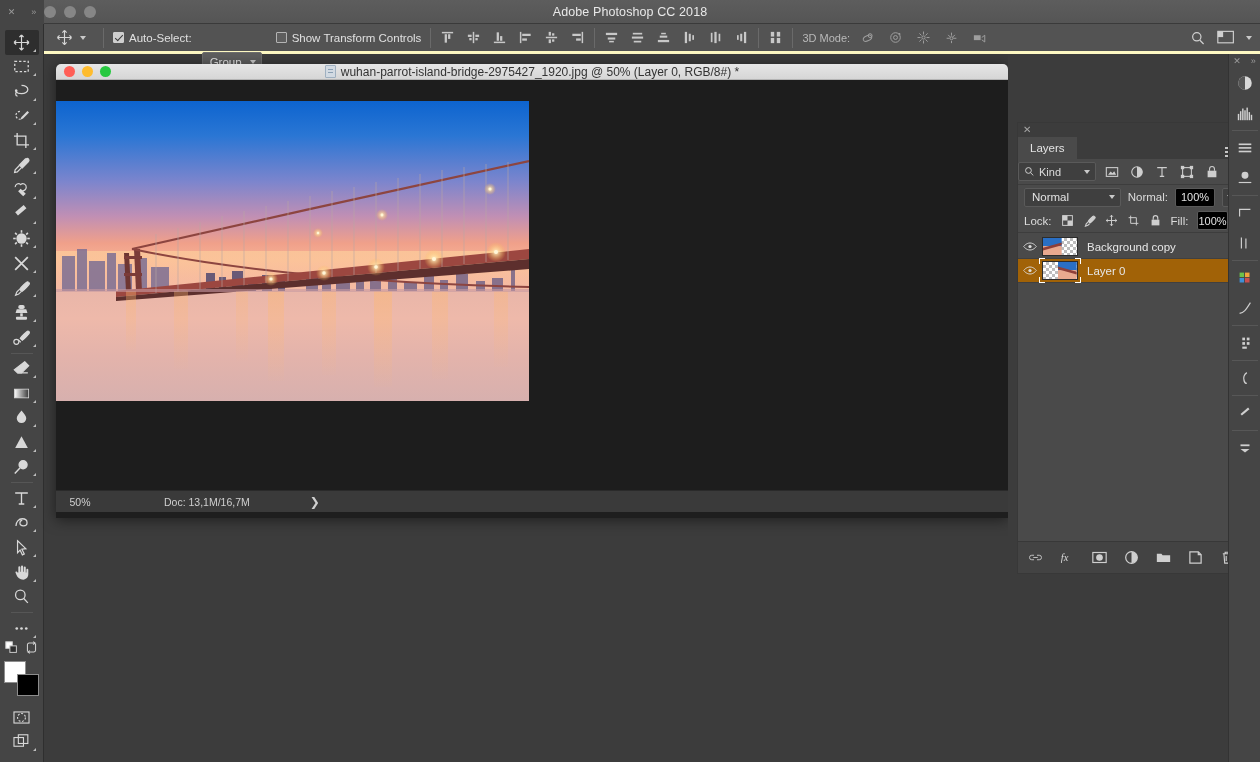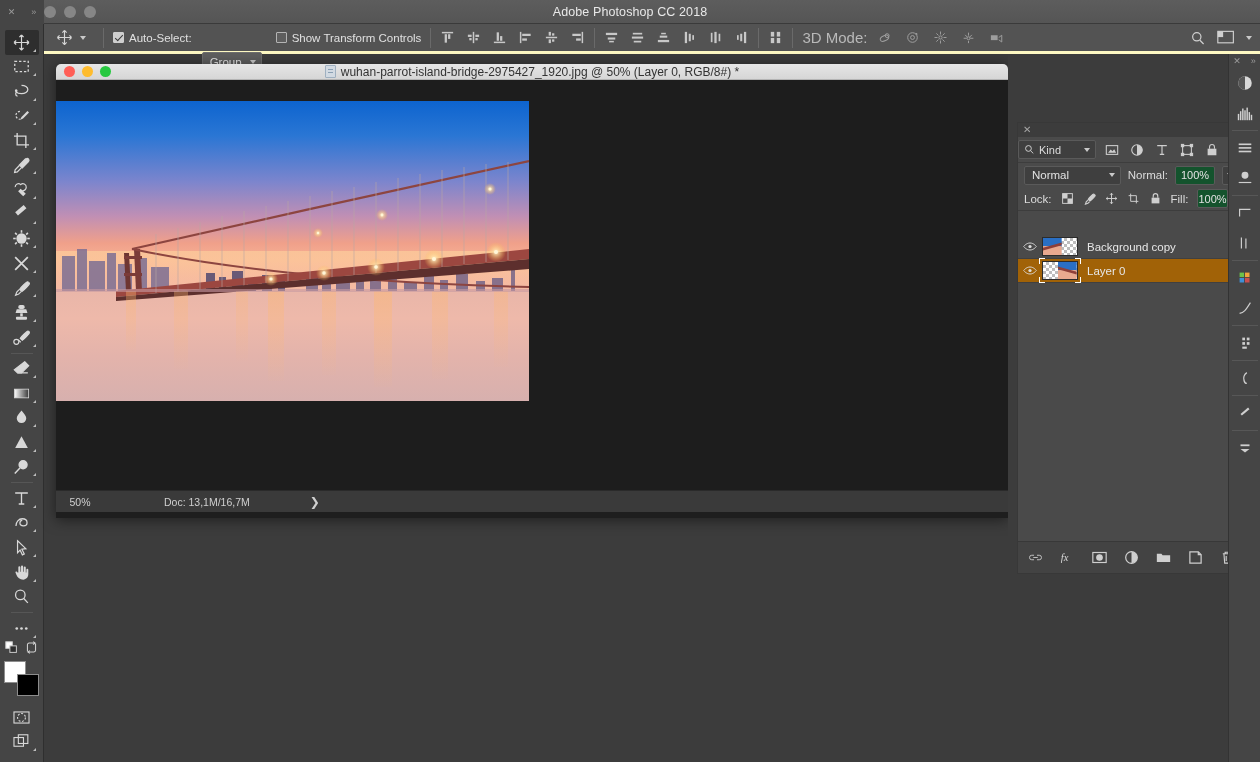--- a/index.html
+++ b/index.html
@@ -47,21 +47,21 @@
   .box.on { background: #cfcfcf; border-color: #cfcfcf; }
   .box.on::after { content: ""; position: absolute; left: 3px; top: 0px; width: 3px; height: 7px; border: solid #3a3a3a; border-width: 0 1.6px 1.6px 0; transform: rotate(43deg); }
   .dropdown {
     display: flex; align-items: center; justify-content: space-between; gap: 8px;
     height: 19px; min-width: 54px; padding: 0 5px 0 7px;
     background: #5f5f5f; border: 1px solid #6e6e6e; border-radius: 2px;
     font-size: 11.5px; color: #e4e4e4; margin-top: 48px;
   }
   .align-grp { display: flex; align-items: center; gap: 11px; }
   .align-grp svg { width: 15px; height: 15px; }
-  .lbl-3d { font-size: 15px; color: #b9b9b9; margin-right: 10px; }
+  .lbl-3d { font-size: 11px; color: #b9b9b9; margin-right: 10px; }
   .ob-right { margin-left: auto; display: flex; align-items: center; gap: 11px; padding-right: 8px; }
 
   
   .toolbar {
     position: absolute; left: 0; top: 24px; width: 44px; height: 738px;
     background: #454545; border-right: 1px solid #2f2f2f;
     display: flex; flex-direction: column; align-items: center; padding-top: 6px;
   }
   .tool {
     width: 34px; height: 26px; display: flex; align-items: center; justify-content: center;
@@ -144,21 +144,21 @@
   .toggle-pill { width: 13px; height: 21px; background:#3f3f3f; border-radius: 7px; border:1px solid #5a5a5a; position: relative; margin-left:2px;}
   .toggle-pill::after{content:"";position:absolute;left:1.5px;top:1.5px;width:9px;height:9px;border-radius:50%;background:#d6d6d6;}
   .bmrow { height: 24px; display: flex; align-items: center; gap: 7px; padding: 0 6px; }
   .blend-select {
     display:flex; align-items:center; justify-content: space-between;
     flex: 1; height: 19px; padding: 0 5px 0 7px; background: #3f3f3f;
     border: 1px solid #5a5a5a; border-radius: 2px; font-size: 11.5px; color: #e2e2e2;
   }
   .small-lbl { font-size: 11.5px; color: #dcdcdc; white-space: nowrap; }
   .numfield {
-    width: 40px; height: 19px; background: #14532d; border: 1px solid #5a5a5a; border-radius: 2px;
+    width: 40px; height: 19px; background: #000000; border: 1px solid #5a5a5a; border-radius: 2px;
     font-size: 11px; color: #e2e2e2; display:flex; align-items:center; justify-content:center;
   }
   .numstep { width: 16px; height: 19px; background: #3f3f3f; border: 1px solid #5a5a5a; border-radius:2px;
     display:flex;align-items:center;justify-content:center; }
   .lockrow { height: 24px; display: flex; align-items: center; gap: 9px; padding: 0 6px; border-bottom: 1px solid #3d3d3d; }
   .lockrow .fbtn svg { width: 13px; height: 13px; }
 
   .layerlist { position: absolute; left: 0; right: 0; top: 112px; bottom: 32px; background: #4a4a4a; }
   .layerrow { height: 24px; display: flex; align-items: center; gap: 0; border-bottom: 1px solid #404040; }
   .layerrow.sel { background: #a16207; }
@@ -736,20 +736,26 @@
     </div>
   </div>
 
   <div class="rightdock">
 
     <div class="layerspanel">
       <div class="panel-tabrow">
         <span class="panel-x">✕</span>
         <span class="panel-x">«</span>
       </div>
+      <div class="panel-tabs">
+        <div class="ptab">Layers</div>
+        <div class="pmenu">
+            <i></i>
+          </div>
+      </div>
 
       <div class="filterrow">
         <div class="kind-select">
           <span style="display:flex;align-items:center;gap:4px">
             <svg viewBox="0 0 16 16" fill="none" stroke="#dcdcdc" stroke-width="1.3" style="width:11px;height:11px">
                 <circle cx="6.5" cy="6.5" r="4.2"></circle>
                 <path d="M9.6 9.8L13.5 13.7"></path>
               </svg>
             <span>Kind</span>
           </span>

